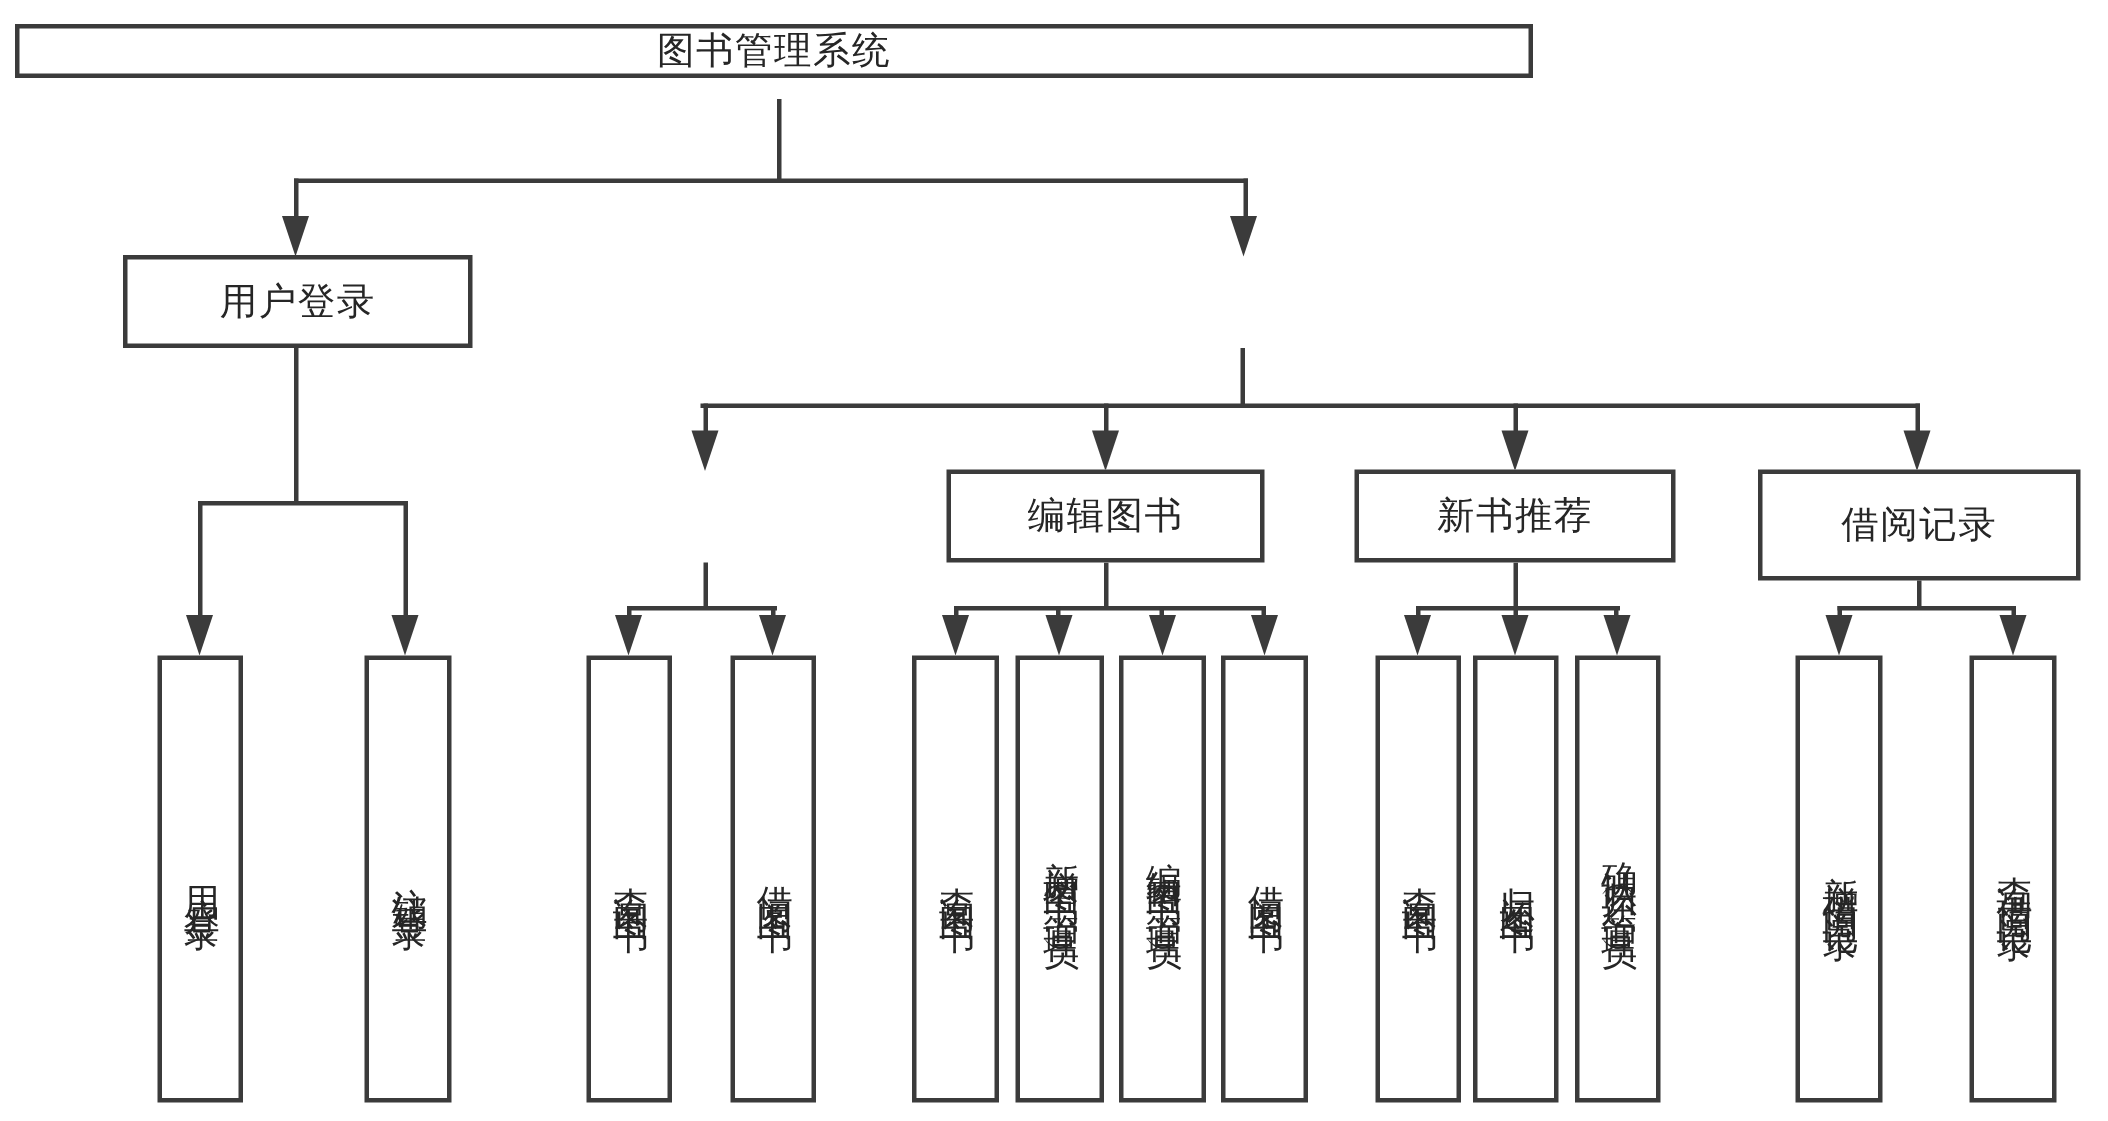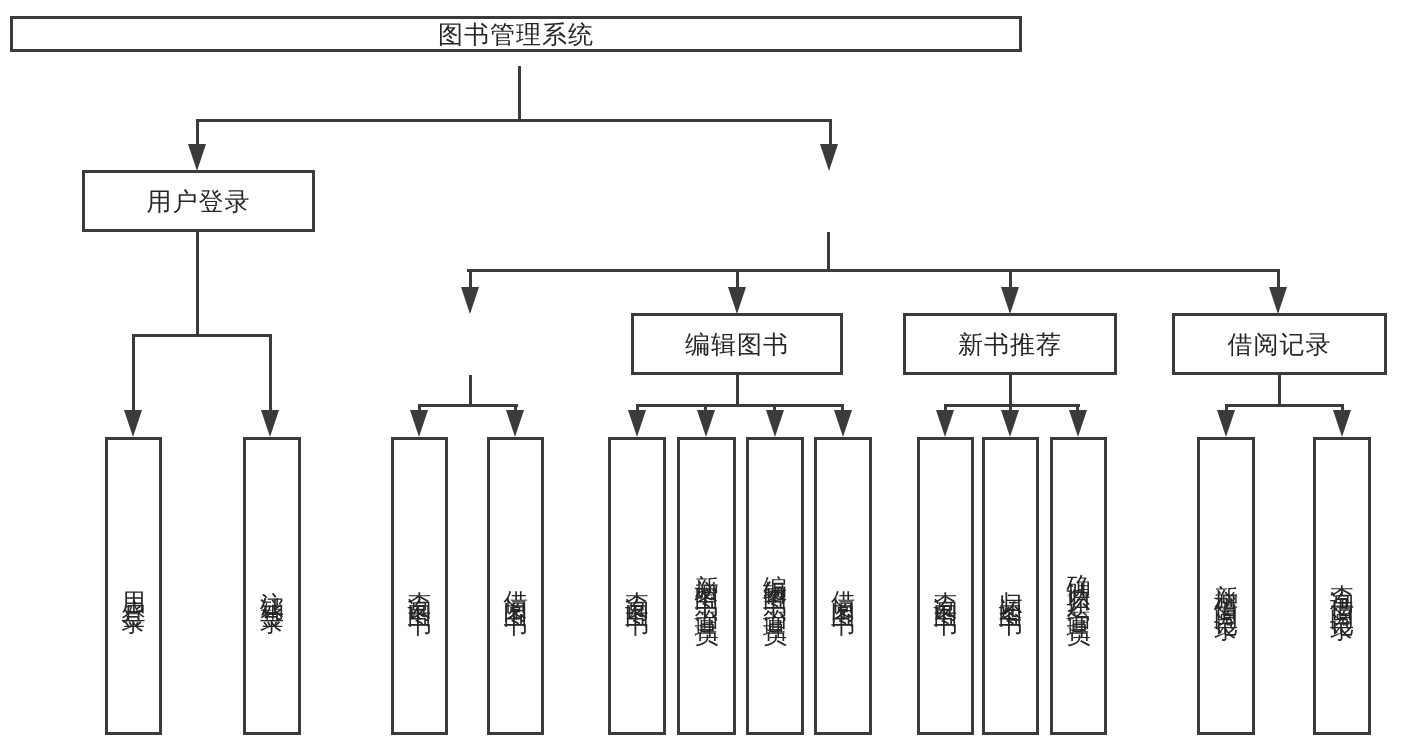--- a/index.html
+++ b/index.html
@@ -148,21 +148,21 @@
 
 
   <div class="box" style="left:631px;top:313px;width:212px;height:62px">
     <span class="lbl">编辑图书</span>
   </div>
 
   <div class="box" style="left:903px;top:313px;width:214px;height:62px">
     <span class="lbl">新书推荐</span>
   </div>
 
-  <div class="box" style="left:1172px;top:313px;width:215px;height:62px">
+  <div class="box" style="left:1172px;top:313px;width:215px;height:74px">
     <span class="lbl">借阅记录</span>
   </div>
 
   <div class="box vbox" style="left:391px;top:437px;width:57px;height:298px">
     <span class="lbl">查询图书</span>
   </div>
 
   <div class="box vbox" style="left:487px;top:437px;width:57px;height:298px">
     <span class="lbl">借阅图书</span>
   </div>

